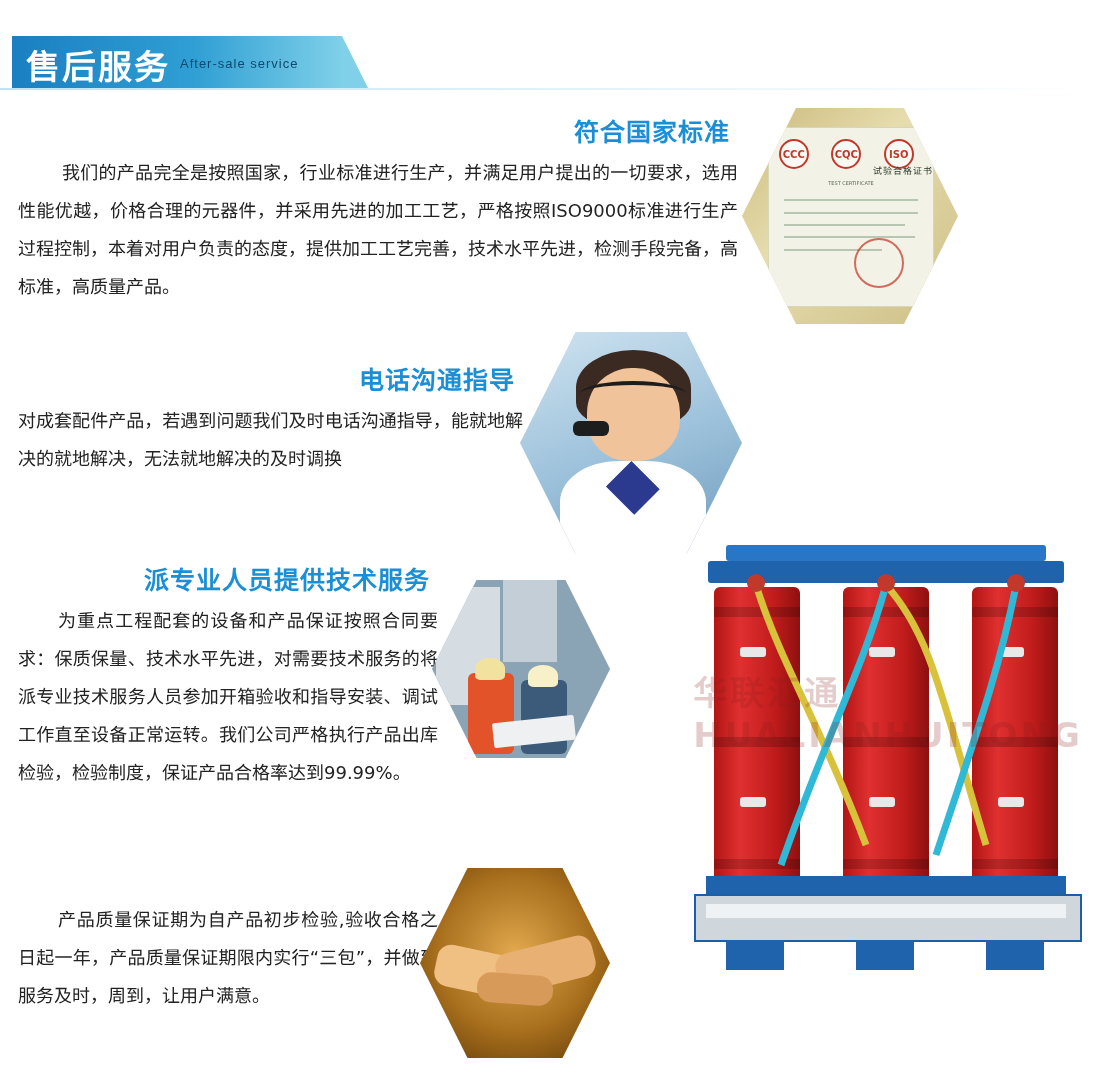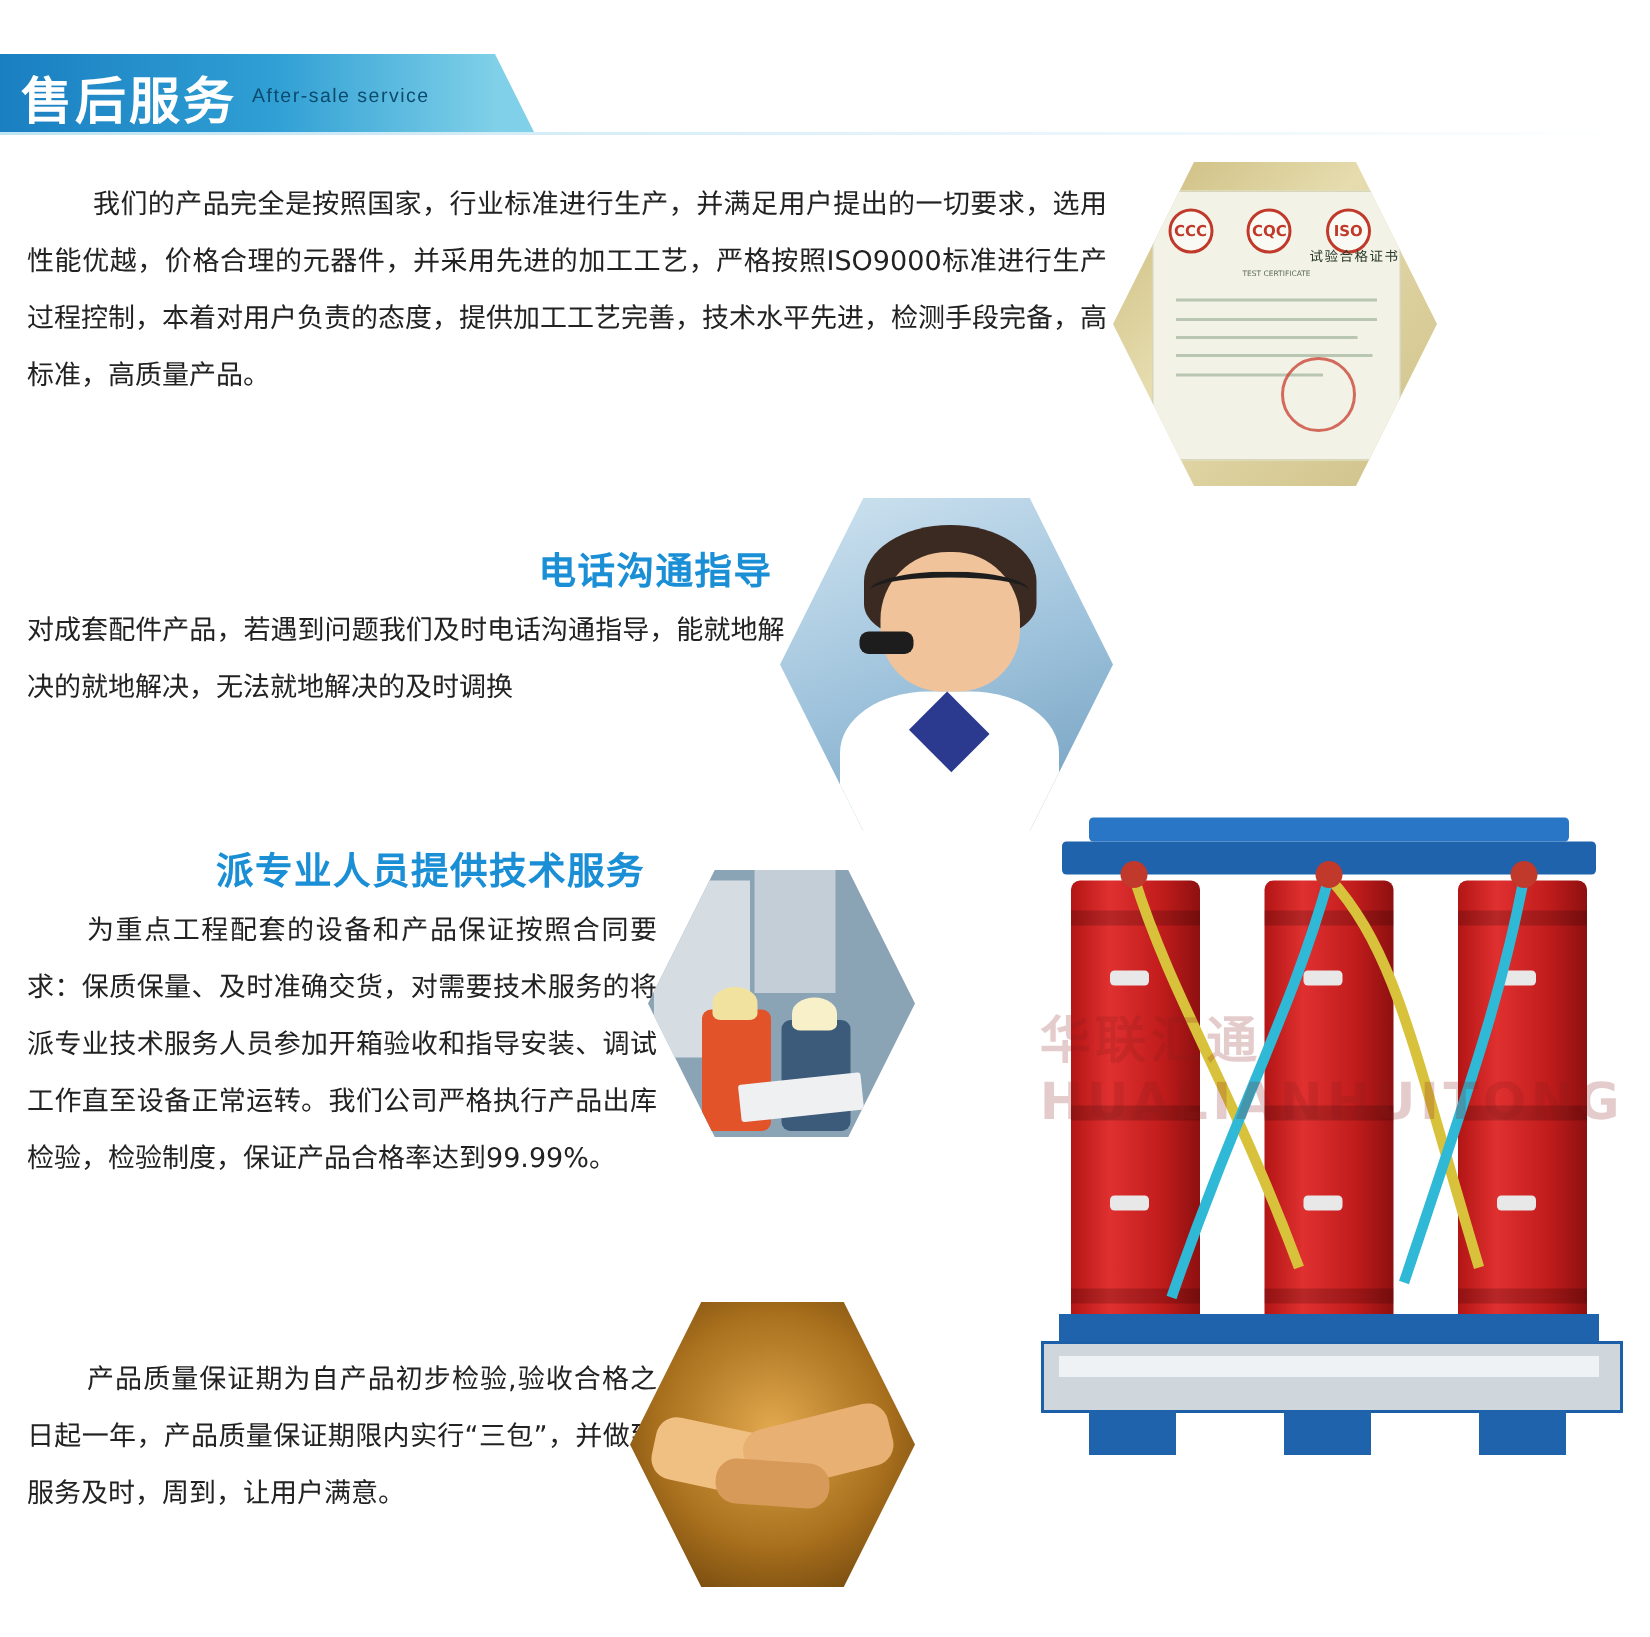--- a/index.html
+++ b/index.html
@@ -6,21 +6,21 @@
   body{
     width:1100px;height:1091px;
     background:#ffffff;
     font-family:"DejaVu Sans","Liberation Sans",sans-serif;
     position:relative;
     overflow:hidden;
   }
 
   
   .header{
-    position:absolute;left:0;top:36px;width:360px;height:39px;
+    position:absolute;left:12px;top:36px;width:360px;height:39px;
   }
   .header .bar{
     position:absolute;left:0;top:0;height:52px;width:330px;
     background:linear-gradient(90deg,#1a7fc1 0%, #2f9fd4 55%, #7fd0e8 100%);
   }
   .header .bar:after{
     content:"";position:absolute;right:-26px;top:0;
     border-top:52px solid transparent;
     border-left:26px solid #7fd0e8;
   }
@@ -168,20 +168,21 @@
 <body>
 
 <div class="header">
   <div class="bar"></div>
   <div class="cn">售后服务</div>
   <div class="en">After-sale service</div>
 </div>
 <div class="header-rule"></div>
 
 <div id="sec1">
+  <span class="sec-title">符合国家标准</span>
   <div class="sec-body">我们的产品完全是按照国家，行业标准进行生产，并满足用户提出的一切要求，选用性能优越，价格合理的元器件，并采用先进的加工工艺，严格按照ISO9000标准进行生产过程控制，本着对用户负责的态度，提供加工工艺完善，技术水平先进，检测手段完备，高标准，高质量产品。</div>
 </div>
 
 <div class="hex" id="hex1">
   <div class="inner">
     <div class="cert-paper">
       <div class="cert-badge" style="left:6%;">CCC</div>
       <div class="cert-badge" style="left:38%;">CQC</div>
       <div class="cert-badge" style="left:70%;">ISO</div>
       <div class="cert-title">试验合格证书</div>
@@ -207,21 +208,21 @@
     <div class="op-hair"></div>
     <div class="op-face"></div>
     <div class="op-head"></div>
     <div class="op-mic"></div>
     <div class="op-collar"></div>
   </div>
 </div>
 
 <div id="sec3">
   <span class="sec-title">派专业人员提供技术服务</span>
-  <div class="sec-body">为重点工程配套的设备和产品保证按照合同要求：保质保量、及时准确交货，对需要技术服务的将派专业技术服务人员参加开箱验收和指导安装、调试工作直至设备正常运转。我们公司严格执行产品出库检验，检验制度，保证产品合格率达到99.99%。</div>
+  <div class="sec-body">为重点工程配套的设备和产品保证按照合同要求：保质保量、技术水平先进，对需要技术服务的将派专业技术服务人员参加开箱验收和指导安装、调试工作直至设备正常运转。我们公司严格执行产品出库检验，检验制度，保证产品合格率达到99.99%。</div>
 </div>
 
 <div class="hex" id="hex3">
   <div class="inner">
     <div class="bld" style="left:2%;top:4%;width:36%;height:66%;"></div>
     <div class="bld" style="left:40%;top:0%;width:30%;height:46%;background:#c3ced6;"></div>
     <div class="worker" style="left:20%;top:52%;width:26%;height:46%;background:#e2532a;"></div>
     <div class="helmet" style="left:24%;top:44%;width:17%;height:12%;background:#f2e2a0;"></div>
     <div class="worker" style="left:50%;top:56%;width:26%;height:42%;background:#3c5a7a;"></div>
     <div class="helmet" style="left:54%;top:48%;width:17%;height:12%;background:#f7f0c8;"></div>

